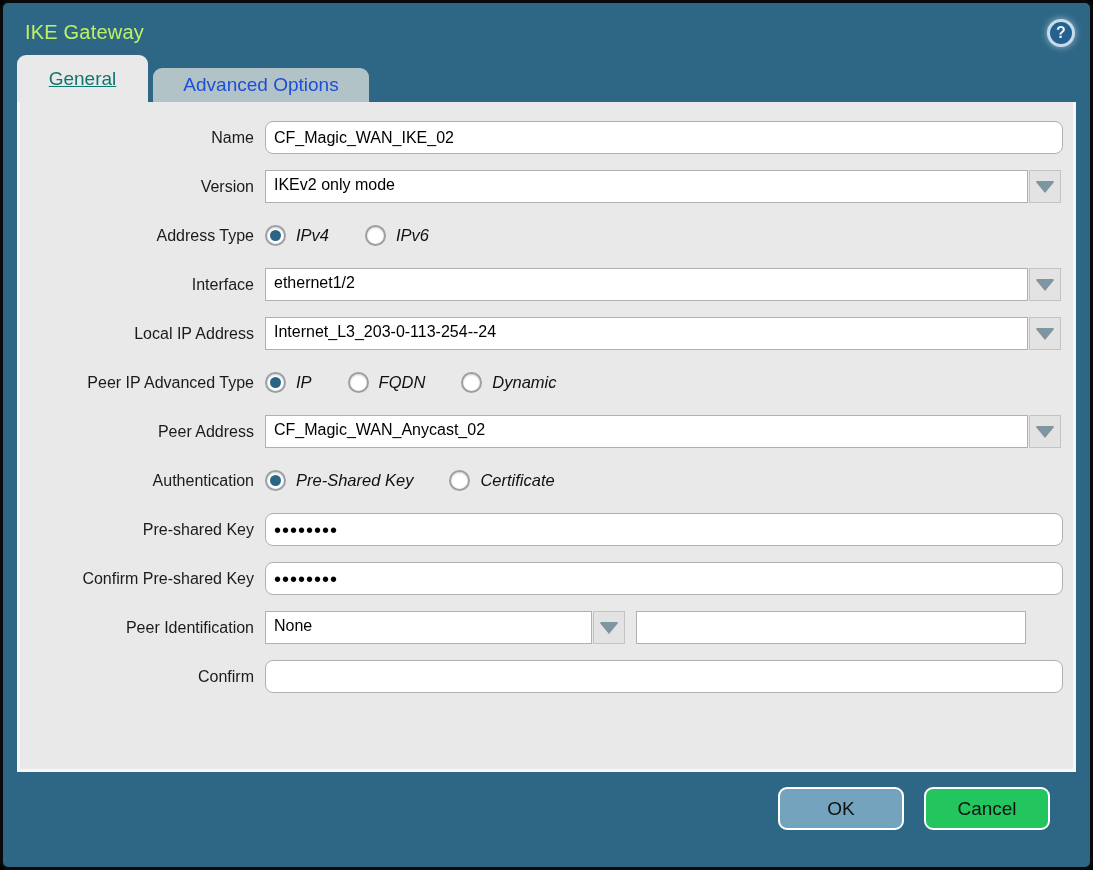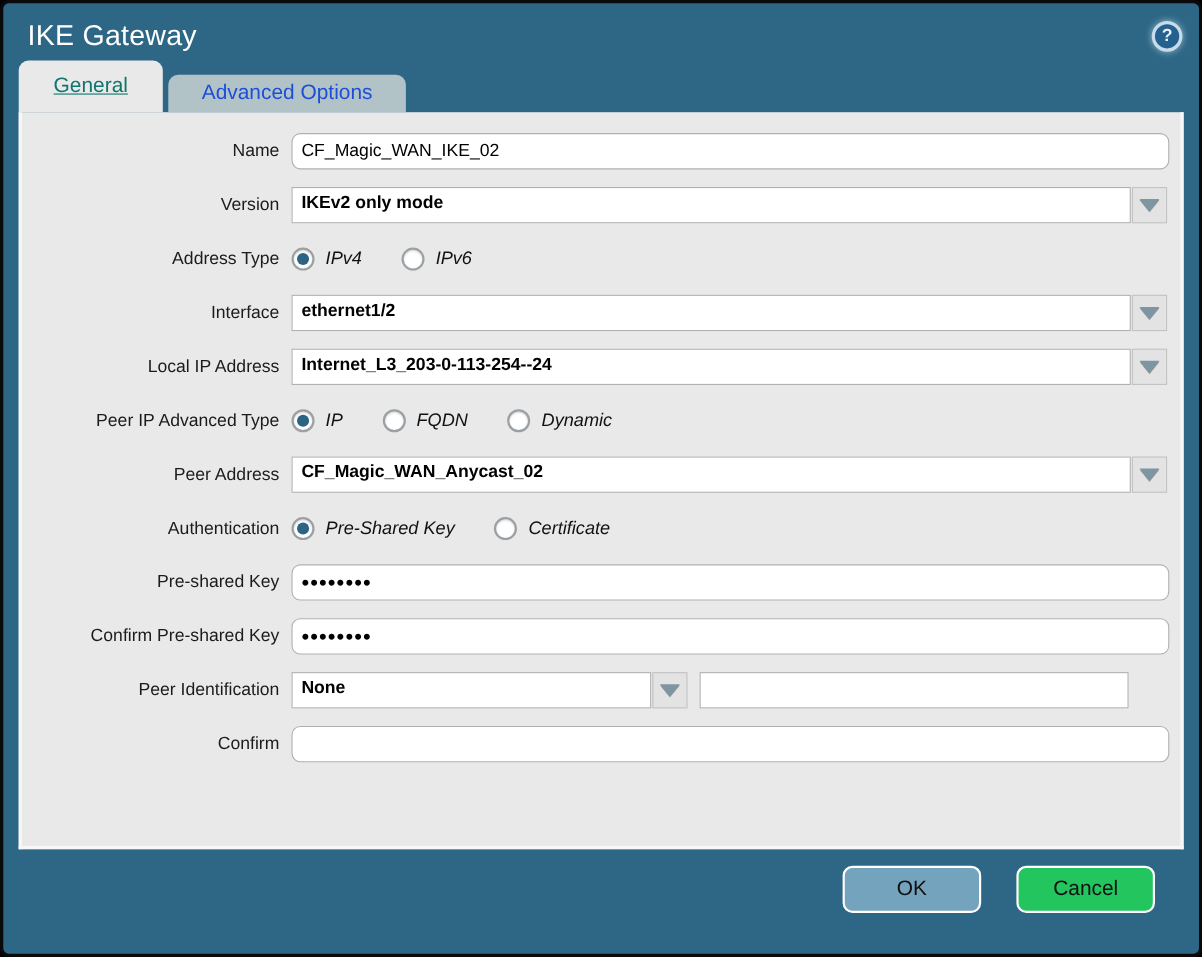--- a/index.html
+++ b/index.html
@@ -12,21 +12,21 @@
     border-radius:8px;
     overflow:hidden;
     position:relative;
   }
 
   
   .titlebar {
     display:flex; justify-content:space-between; align-items:center;
     padding:13px 15px 6px 22px; height:52px;
   }
-  .title { color:#ffffff; font-size:26px; letter-spacing:0.2px; }
+  .title { color:#bef264; font-size:20px; letter-spacing:0.2px; }
   .help {
     width:28px; height:28px; border-radius:50%;
     background:#25618f; color:#e9f2f8;
     border:3px solid #c7dcea;
     box-shadow:0 0 7px rgba(220,235,245,.65);
     display:flex; align-items:center; justify-content:center;
     font-size:16px; font-weight:bold; cursor:pointer;
   }
 
   
@@ -60,21 +60,20 @@
   }
   .txt.full { width:798px;border-radius:8px; }
   .dots { font-size:20px; letter-spacing:1px; padding-top:2px; }
 
   
   .combo { display:flex; align-items:center; }
   .combo-value {
     height:33px; border:1px solid #aeb1b3; background:#fff;
     font-size:16px; color:#000; padding:5px 8px 0 8px; overflow:hidden; white-space:nowrap;
     cursor:default;
-    font-weight:bold;
   }
   .combo-value.wide { width:763px; }
   .combo-value.half { width:327px; }
   .combo-btn {
     width:32px; height:33px; margin-left:1px;
     background:#e3e3e3; border:1px solid #c3c3c3;
     display:flex; align-items:center; justify-content:center; cursor:pointer;
   }
   .tri {
     width:0; height:0;
@@ -92,21 +91,21 @@
     background:#fff; border:2px solid #9aa0a3;
     display:flex; align-items:center; justify-content:center;
     box-shadow:inset 0 1px 2px rgba(0,0,0,.18);
     cursor:pointer; flex-shrink:0;
   }
   .rb .dot { width:11px; height:11px; border-radius:50%; background:transparent; }
   .rb.selected .dot { background:#2c6584; }
   .radio-label { font-size:16.5px; color:#111; margin-left:10px;font-style:italic; }
 
   
-  .footer { display:flex; justify-content:flex-end; padding:15px 40px 0 4px;gap:12px; }
+  .footer { display:flex; justify-content:flex-end; padding:15px 40px 0 4px; }
   .btn {
     width:126px; height:43px; border-radius:9px;
     border:2px solid #fff; font-family:"Liberation Sans", sans-serif;
     font-size:19px; color:#111; cursor:pointer;
     display:flex; align-items:center; justify-content:center;
   }
   .btn-ok { background:#74a4bd; margin-right:20px; }
   .btn-cancel { background:#22c55e; }
 </style>
 </head>

